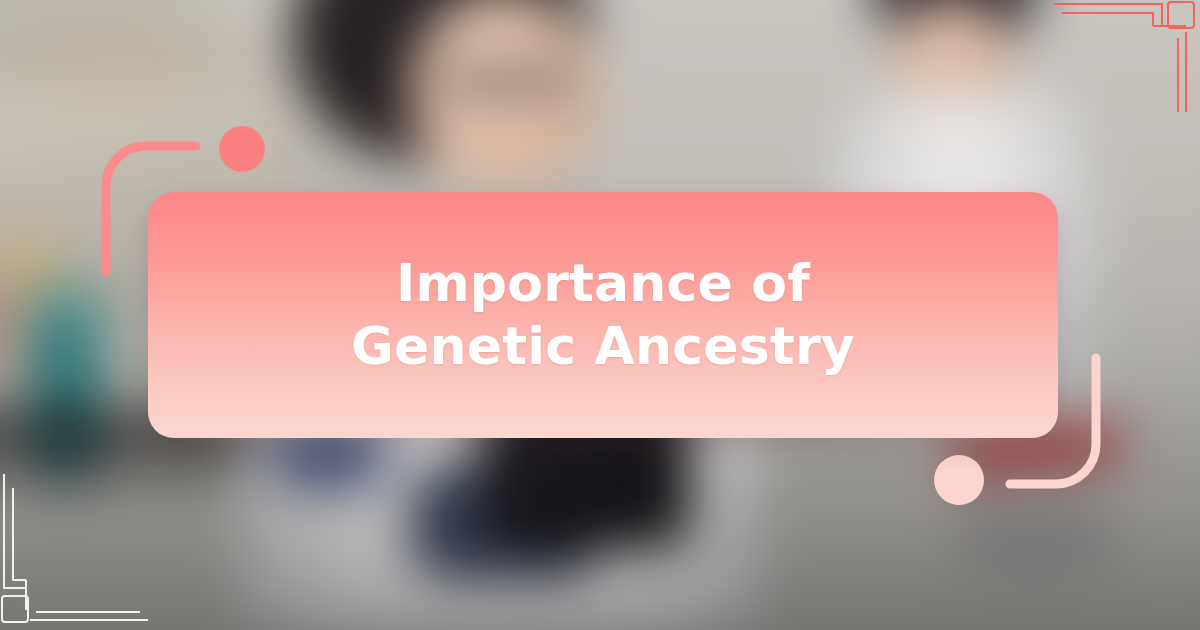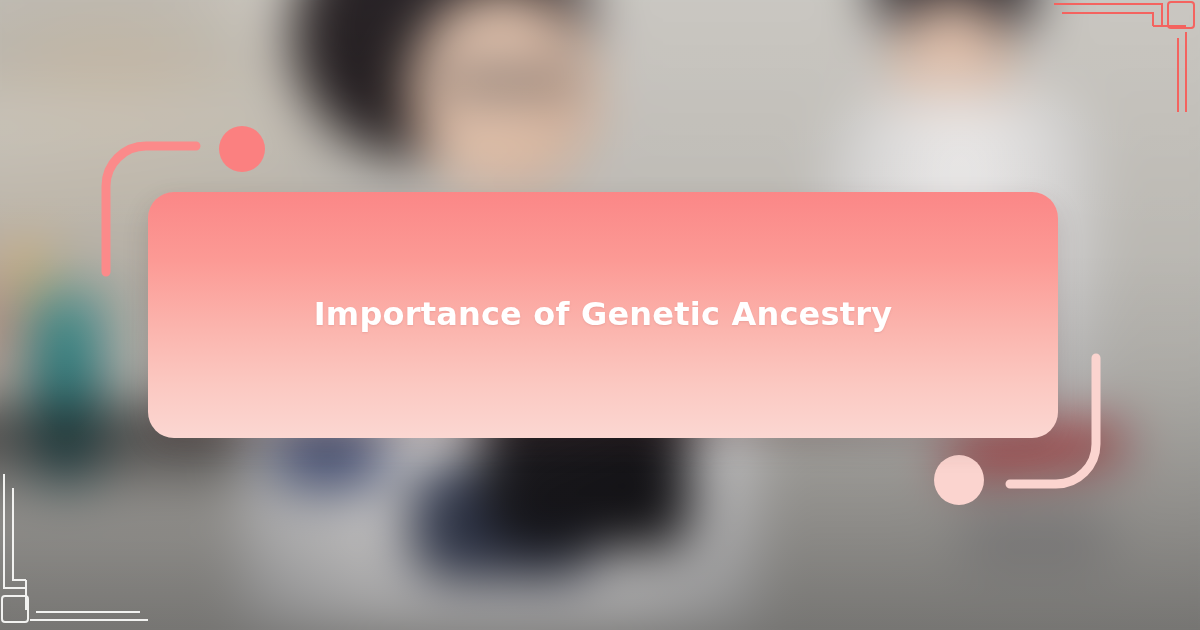--- a/index.html
+++ b/index.html
@@ -201,21 +201,21 @@
     box-shadow: 0 10px 26px rgba(70,40,40,0.18);
     display: flex;
     align-items: center;
     justify-content: center;
   }
   .title-text {
     width: 640px;
     text-align: center;
     color: #ffffff;
     font-family: "DejaVu Sans", "Liberation Sans", sans-serif;
-    font-size: 32px;
+    font-size: 52px;
     font-weight: 600;
     line-height: 1.22;
     letter-spacing: 0.2px;
     text-shadow: 0 1px 2px rgba(190,110,110,0.25);
   }
 </style>
 </head>
 <body>
 
 <div id="banner">

